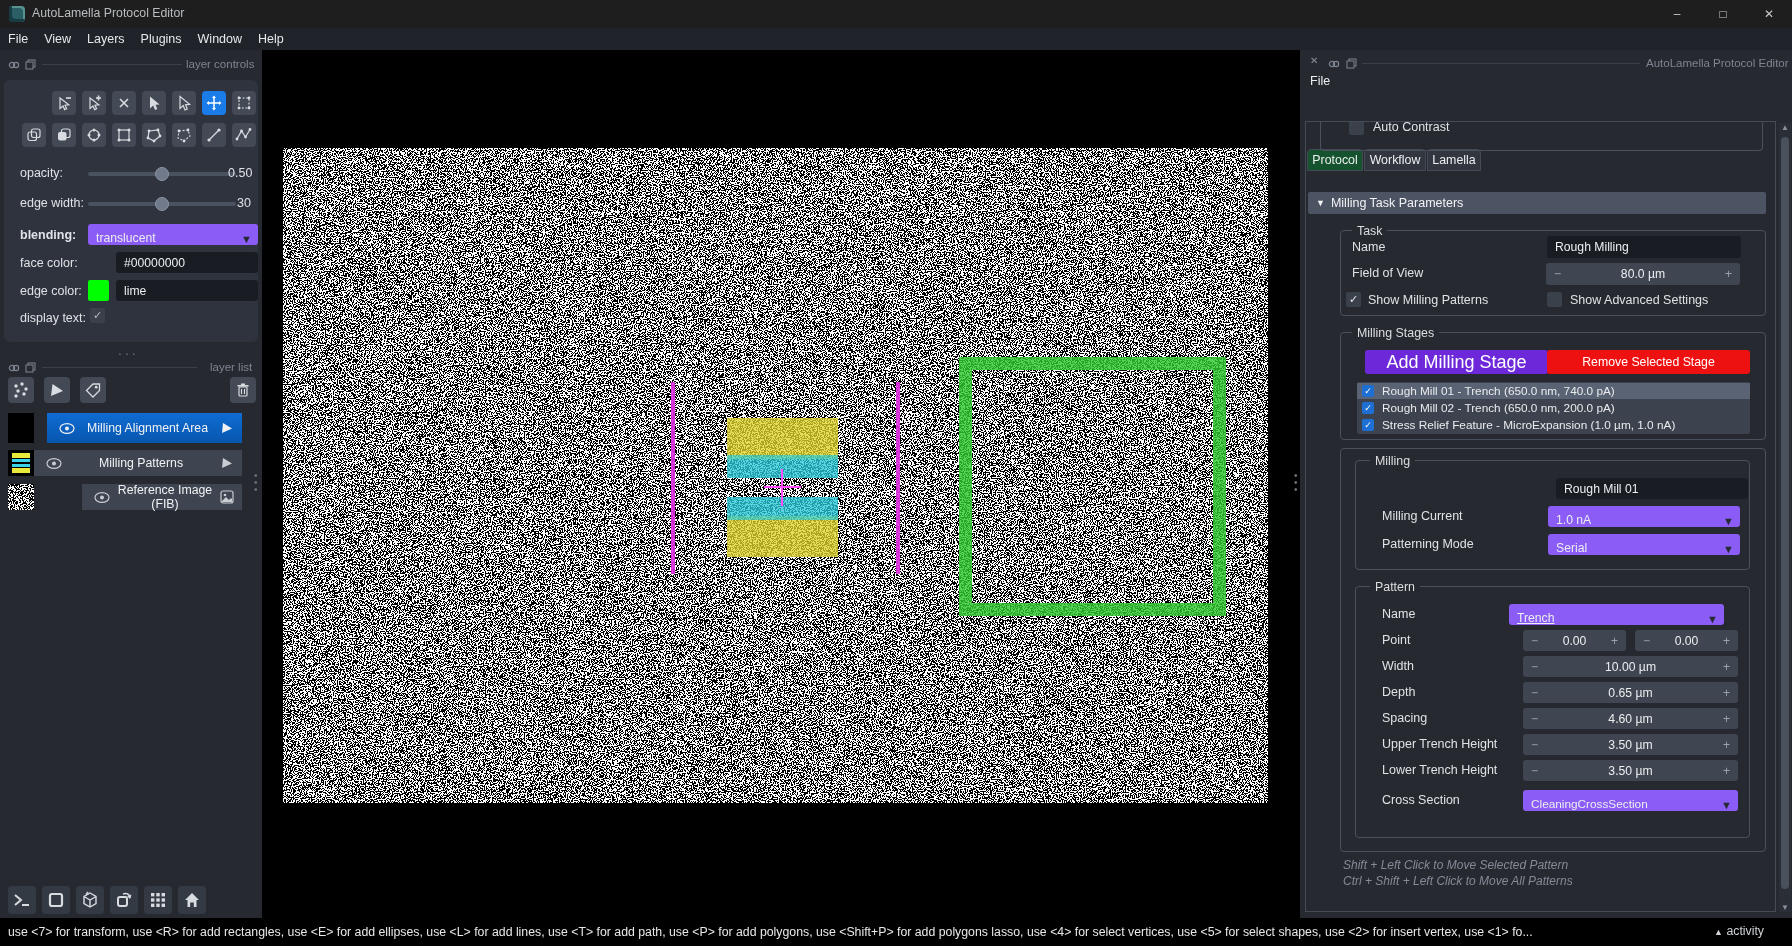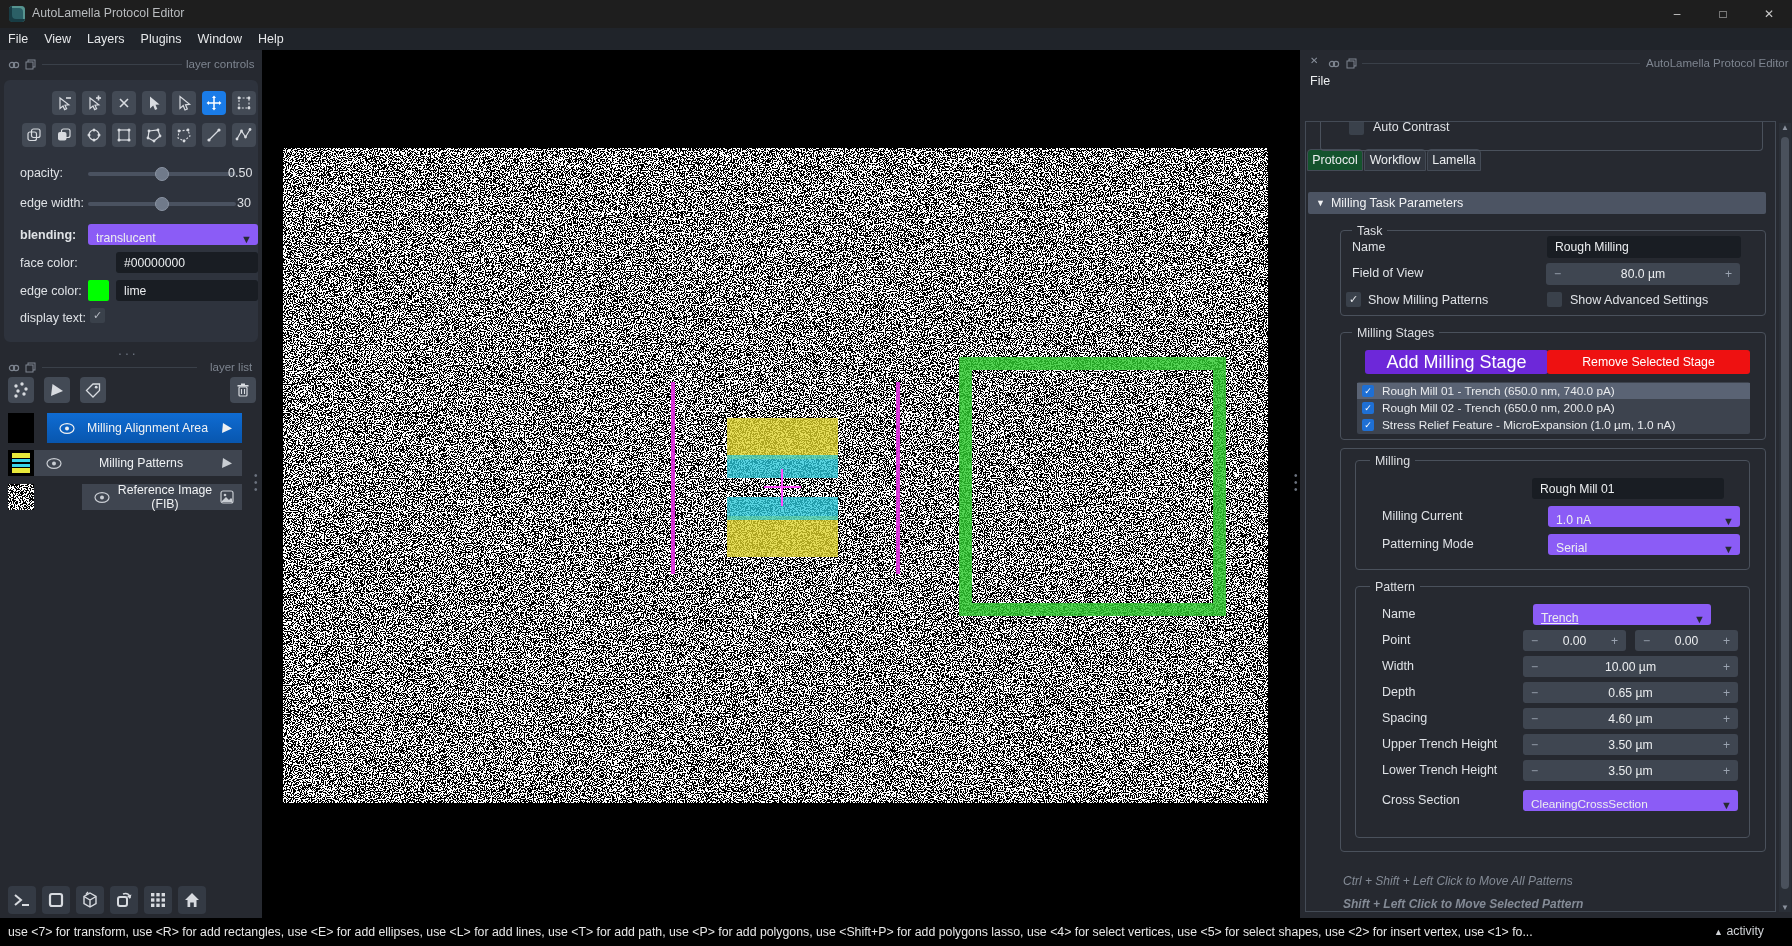--- a/index.html
+++ b/index.html
@@ -510,39 +510,39 @@
         <span class="cb" style="position:static;margin-left:5px;width:12px;height:12px;background:#1e6fd4;color:#fff;font-size:9px;border-radius:2px;display:inline-flex;">✓</span>
         <span style="margin-left:8px;">Stress Relief Feature - MicroExpansion (1.0 µm, 1.0 nA)</span>
       </div>
     </div>
 
     <div class="gb" style="left:40px;top:398px;width:426px;height:404px;"></div>
 
     <div class="gb" style="left:55px;top:410px;width:395px;height:110px;"></div>
     <span class="gbtitle" style="left:70px;top:404px;">Milling</span>
     <span class="abs lbl" style="left:82px;top:431px;"></span>
-    <div class="tfield" style="left:232px;top:428px;width:192px;height:21px;">
+    <div class="tfield" style="left:256px;top:428px;width:192px;height:21px;">
       <span>Rough Mill 01</span>
     </div>
     <span class="abs lbl" style="left:82px;top:459px;">Milling Current</span>
     <div class="dd" style="left:248px;top:456px;width:192px;height:21px;">
       <span>1.0 nA</span>
       <span class="arrow">▼</span>
     </div>
     <span class="abs lbl" style="left:82px;top:487px;">Patterning Mode</span>
     <div class="dd" style="left:248px;top:484px;width:192px;height:21px;">
       <span>Serial</span>
       <span class="arrow">▼</span>
     </div>
 
     <div class="gb" style="left:55px;top:536px;width:395px;height:252px;"></div>
     <span class="gbtitle" style="left:70px;top:530px;">Pattern</span>
 
     <span class="abs lbl" style="left:82px;top:557px;">Name</span>
-    <div class="dd" style="left:233px;top:554px;width:178px;height:21px;text-decoration:underline;">
+    <div class="dd" style="left:209px;top:554px;width:215px;height:21px;text-decoration:underline;">
       <span>Trench</span>
       <span class="arrow">▼</span>
     </div>
 
     <span class="abs lbl" style="left:82px;top:583px;">Point</span>
     <div class="spin" style="left:223px;top:580px;width:103px;height:21px;">
       <span class="minus">−</span>
       <span>0.00</span>
       <span class="plus">+</span>
     </div>
@@ -582,21 +582,21 @@
       <span>3.50 µm</span>
       <span class="plus">+</span>
     </div>
 
     <span class="abs lbl" style="left:82px;top:743px;">Cross Section</span>
     <div class="dd" style="left:223px;top:740px;width:215px;height:21px;font-size:11.8px;">
       <span>CleaningCrossSection</span>
       <span class="arrow">▼</span>
     </div>
 
-    <span class="hint" style="left:43px;top:847px;font-weight:bold;">Shift + Left Click to Move Selected Pattern</span>
+    <span class="hint" style="left:43px;top:808px;">Shift + Left Click to Move Selected Pattern</span>
     <span class="hint" style="left:43px;top:824px;">Ctrl + Shift + Left Click to Move All Patterns</span>
 
     <div class="abs" style="left:479px;top:73px;width:12px;height:789px;background:#2a2f37;">
       <span style="position:absolute;left:2px;top:0;color:#8a919d;font-size:8px;">▲</span>
       <div style="position:absolute;left:2px;top:14px;width:8px;height:752px;background:#4a515c;border-radius:4px;"></div>
       <span style="position:absolute;left:2px;bottom:0;color:#8a919d;font-size:8px;">▼</span>
     </div>
   </div>
 
   <div class="abs" style="left:0;top:918px;width:1792px;height:28px;background:#000;display:flex;align-items:center;">

